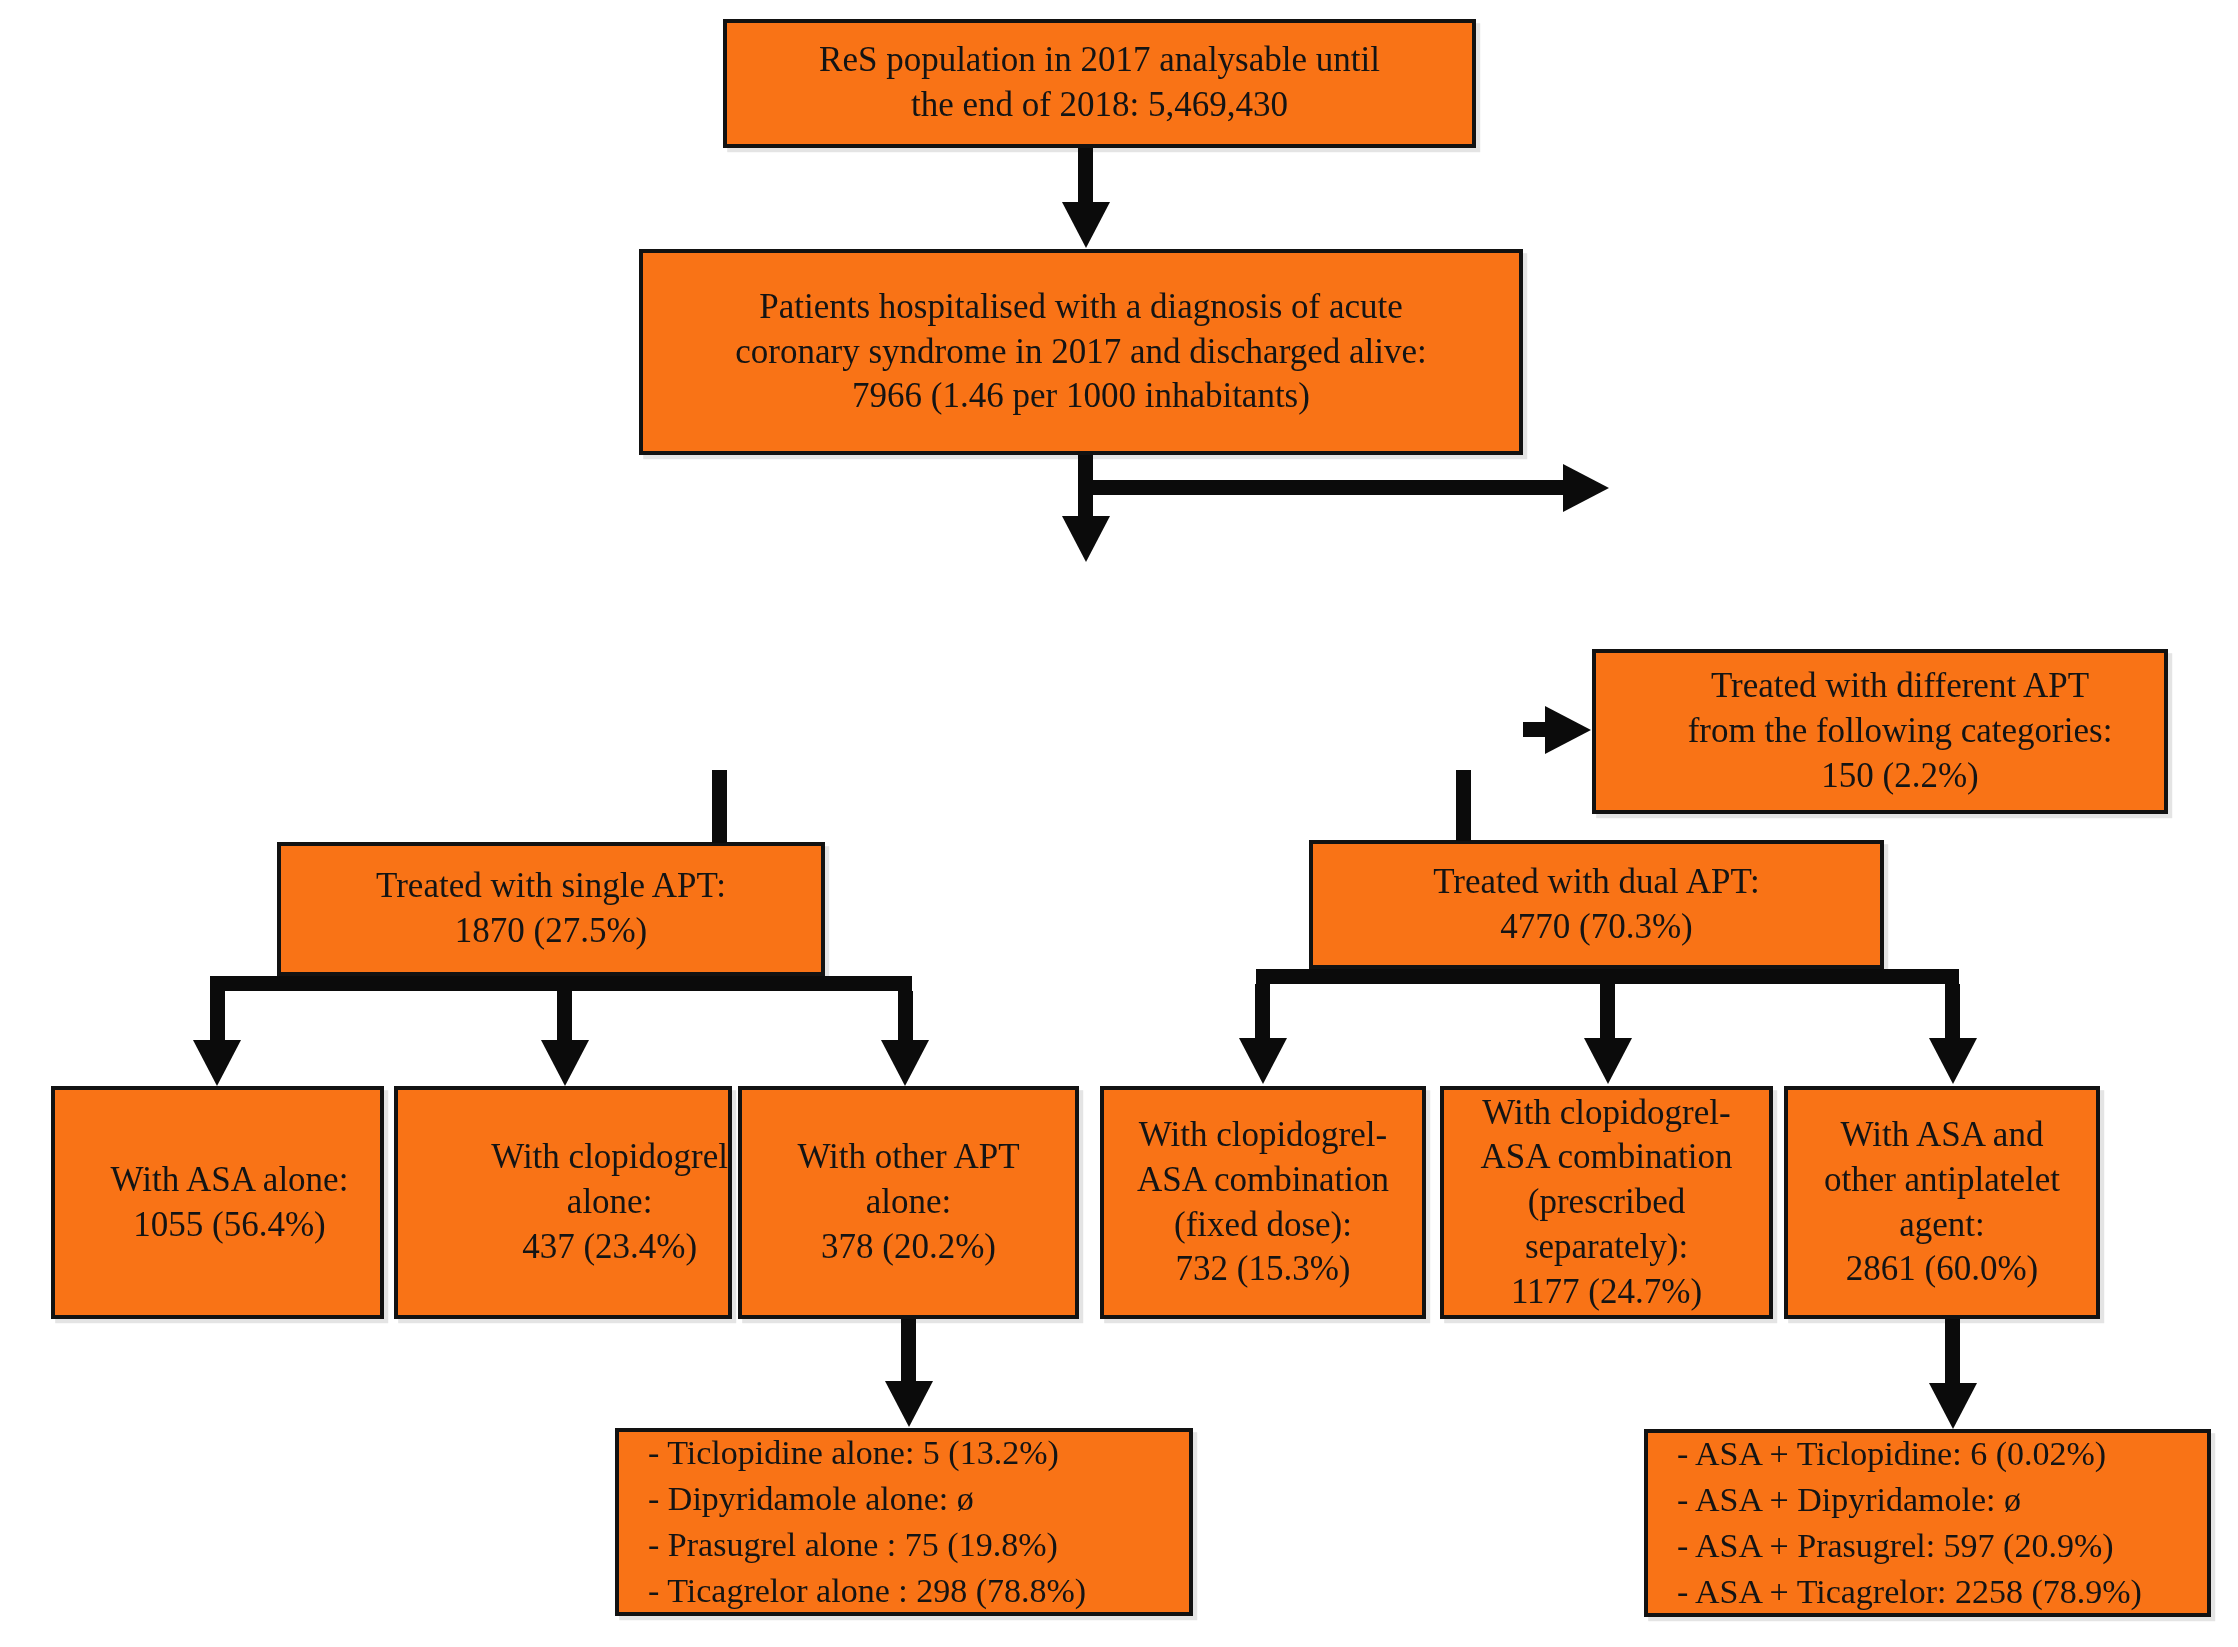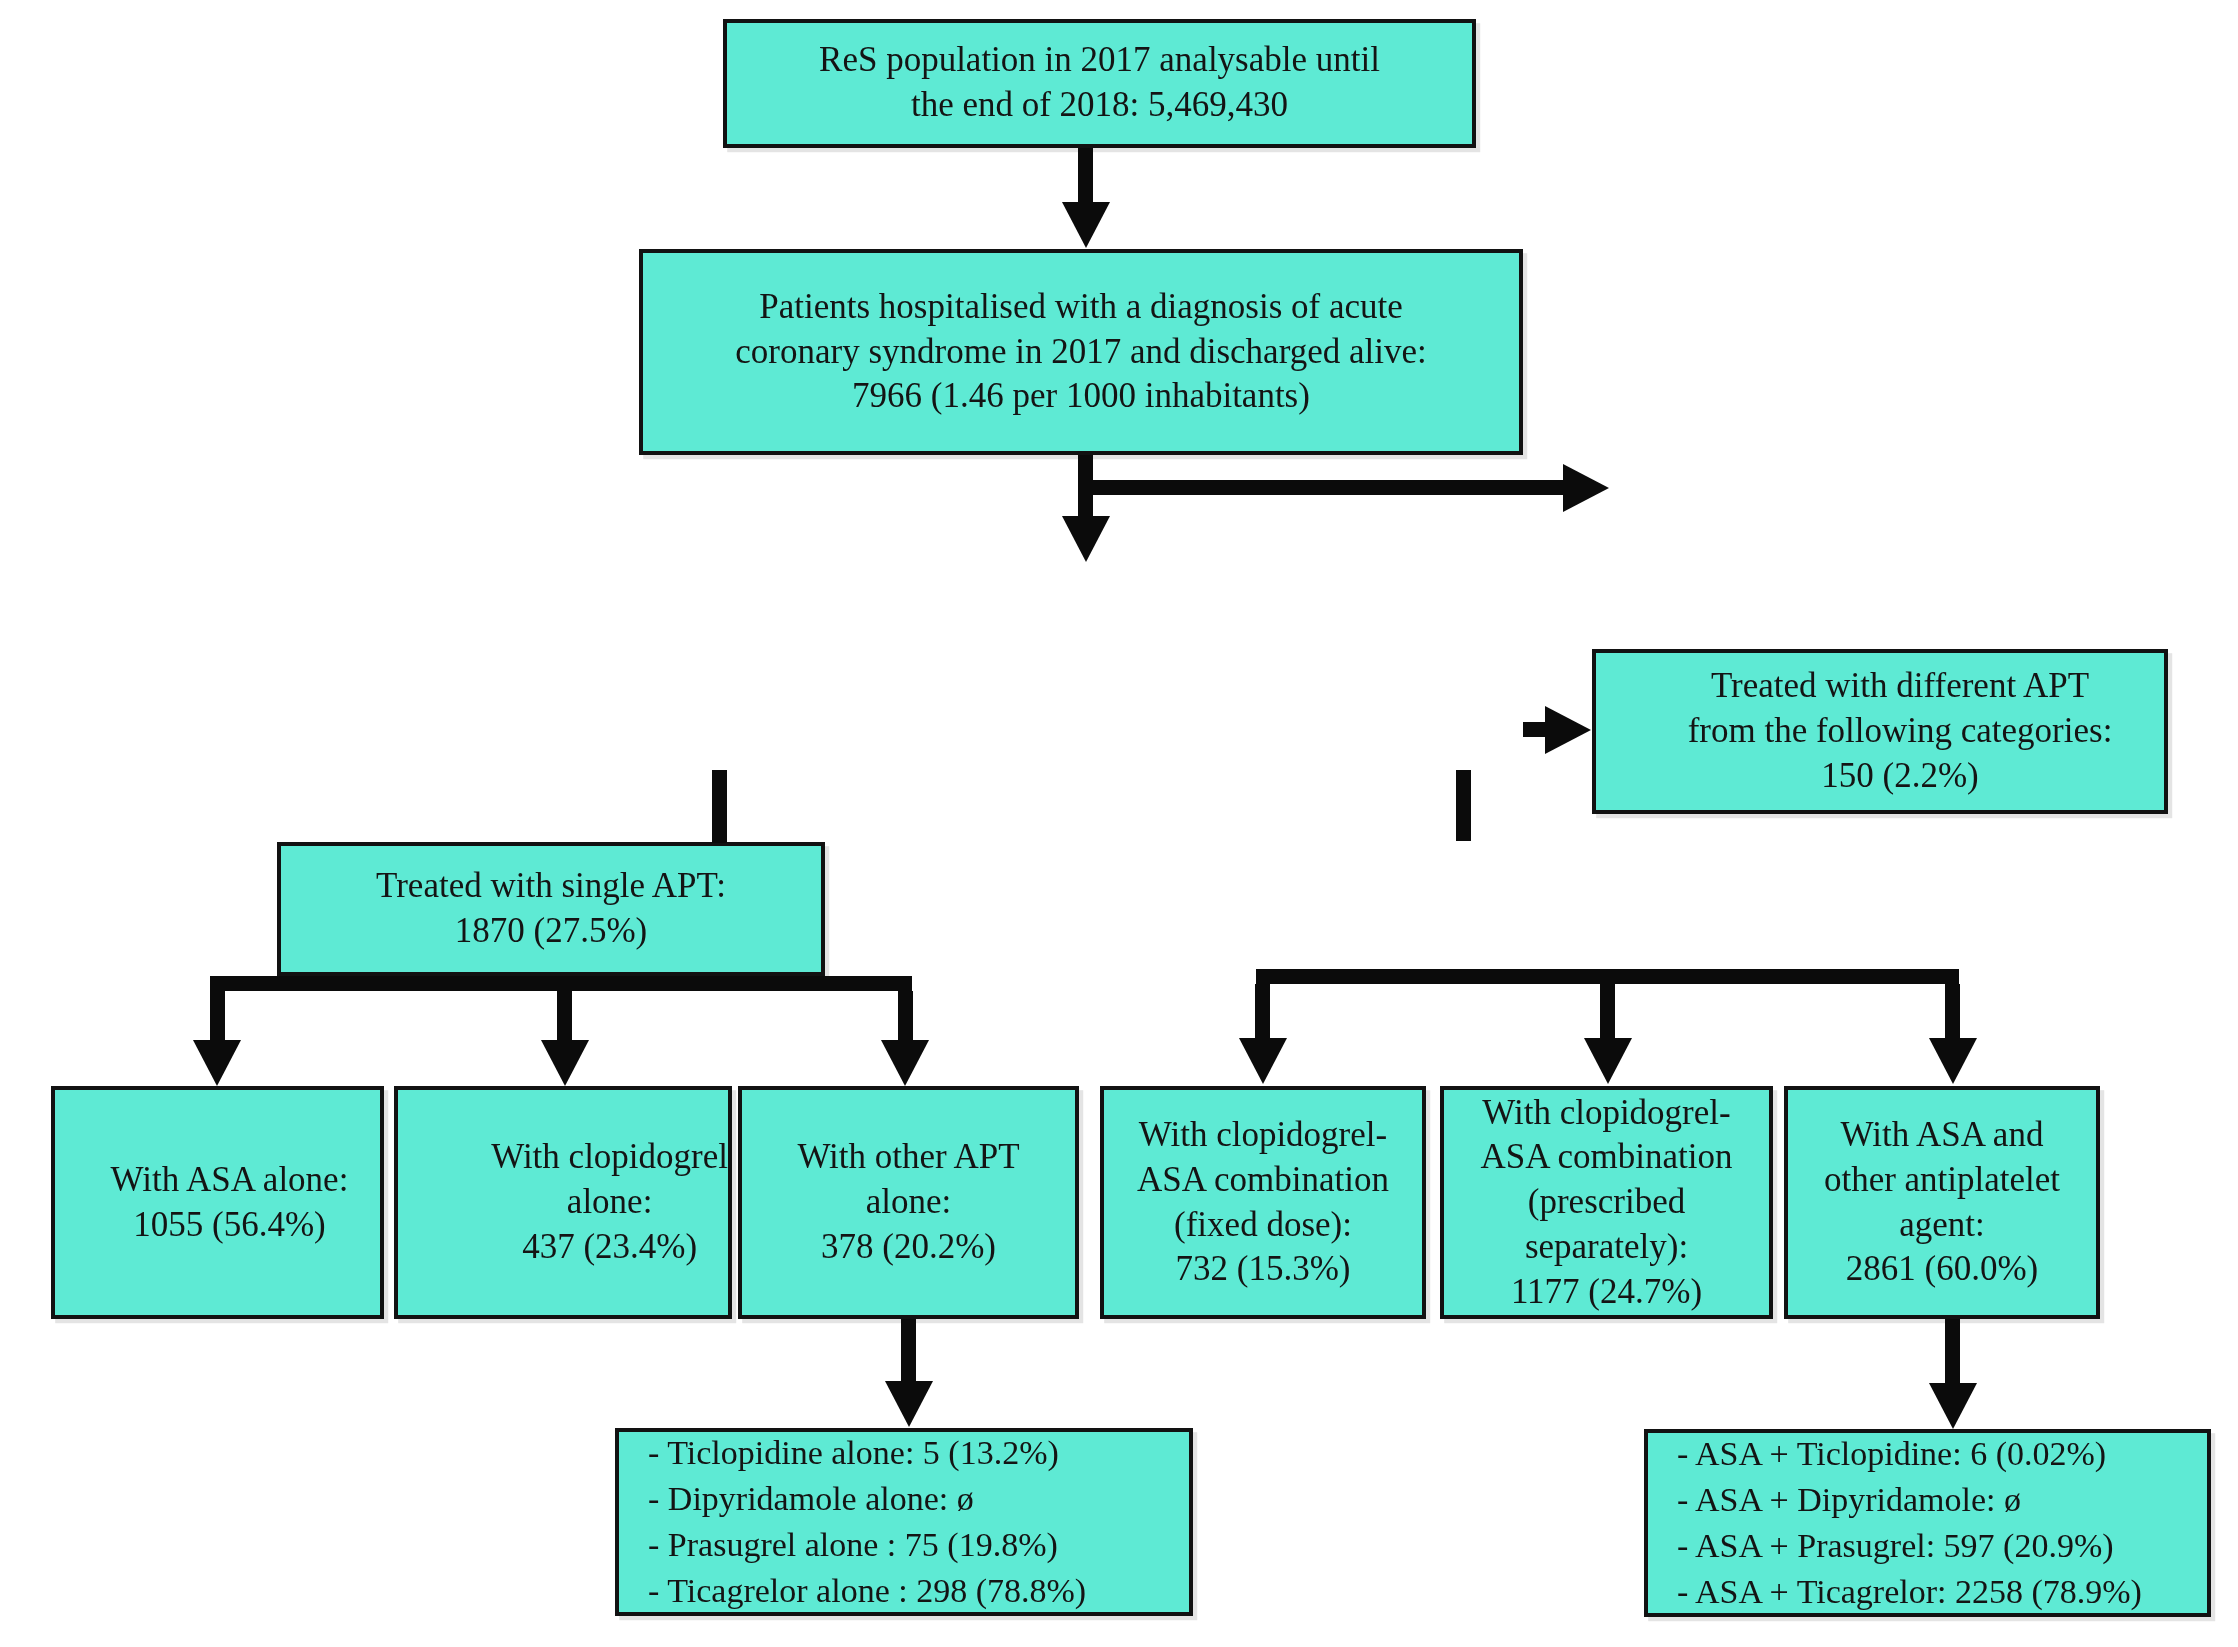--- a/index.html
+++ b/index.html
@@ -8,21 +8,21 @@
     width: 2239px;
     height: 1647px;
     background: #ffffff;
     font-family: "Liberation Serif", "DejaVu Serif", serif;
     color: #141414;
   }
   .box {
     position: absolute;
     box-sizing: border-box;
     border: 4.2px solid #121212;
-    background: #5eead4;
+    background: #f97316;
     display: flex;
     align-items: center;
     justify-content: center;
     text-align: center;
     font-size: 35px;
     line-height: 1.28;
     box-shadow: 4.2px 4.2px 0 rgba(130,130,130,0.22);
   }
   .box .box-text { white-space: pre-line; }
   .box.list {
@@ -70,20 +70,24 @@
     <div class="box-text">Treated with different APT
 from the following categories:
 150 (2.2%)</div>
   </div>
 
   <div class="box" style="left:277px; top:842px; width:548px; height:134px;">
     <div class="box-text">Treated with single APT:
 1870 (27.5%)</div>
   </div>
 
+  <div class="box" style="left:1309px; top:840px; width:575px; height:129px;">
+    <div class="box-text">Treated with dual APT:
+4770 (70.3%)</div>
+  </div>
 
   <div class="box" style="left:51px; top:1086px; width:333px; height:233px;padding-left:24px;">
     <div class="box-text">With ASA alone:
 1055 (56.4%)</div>
   </div>
 
   <div class="box" style="left:394px; top:1086px; width:338px; height:233px;justify-content:flex-end;">
     <div class="box-text">With clopidogrel
 alone:
 437 (23.4%)</div>

